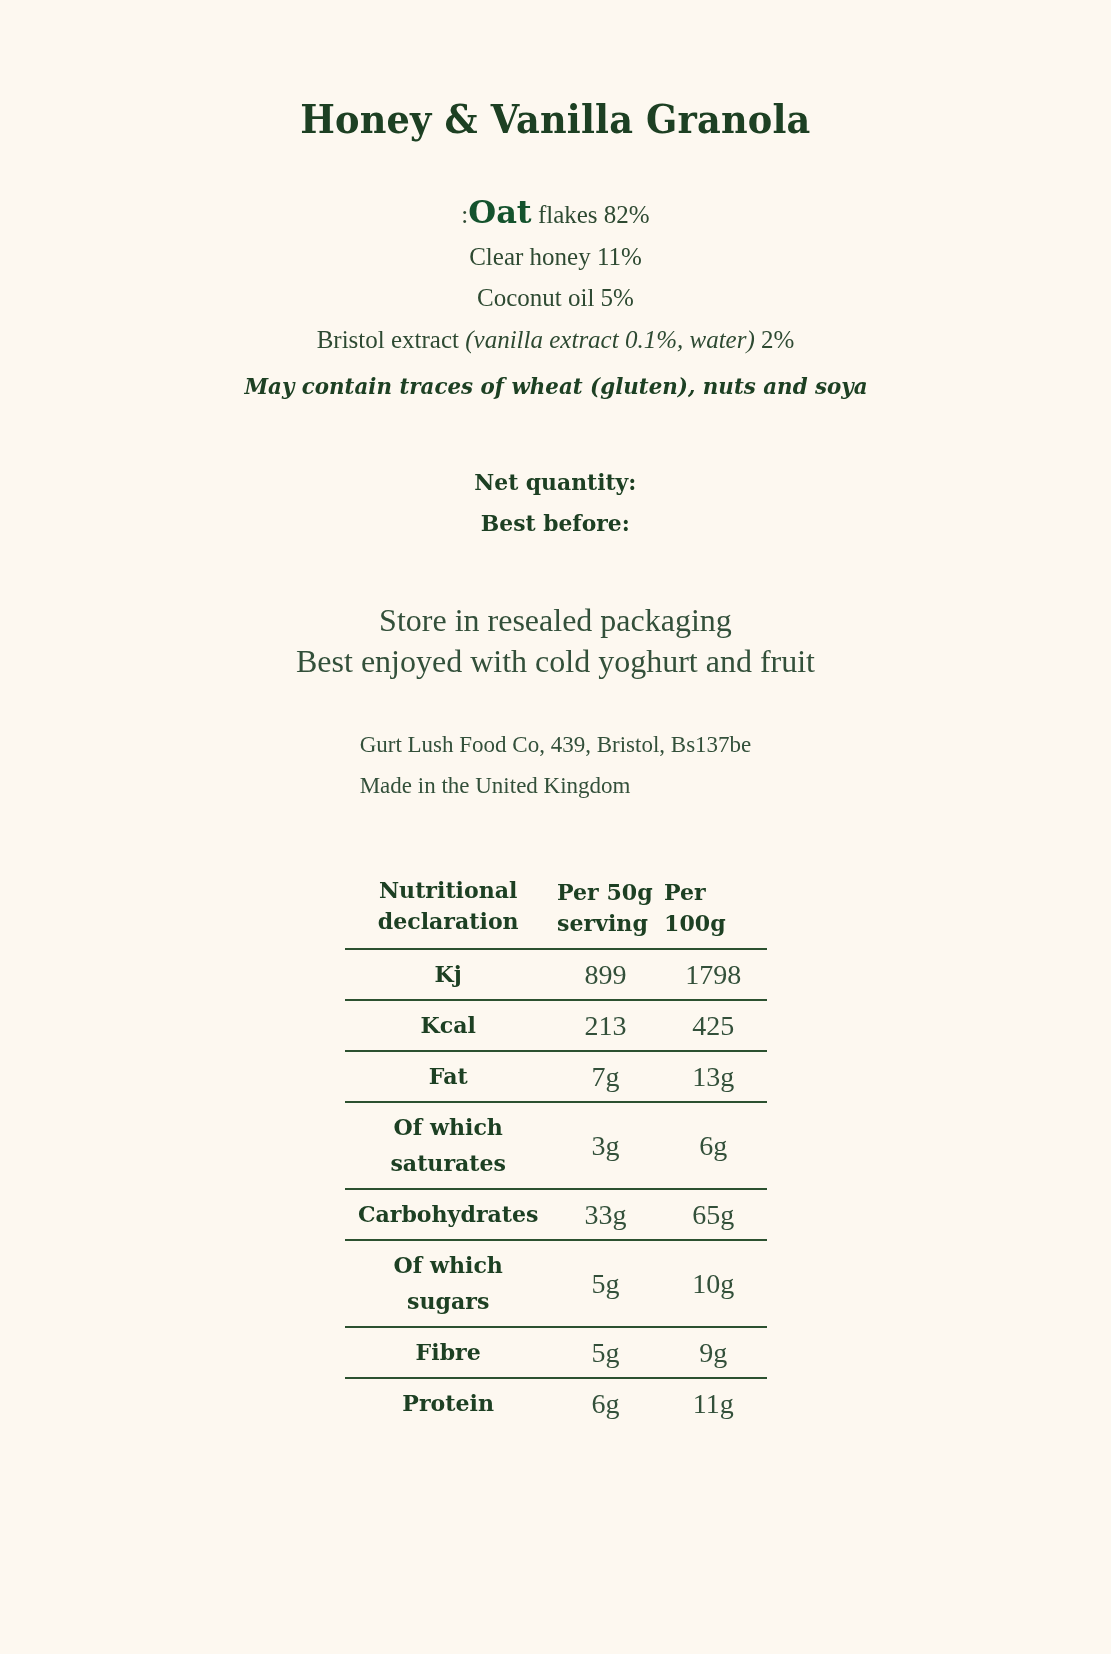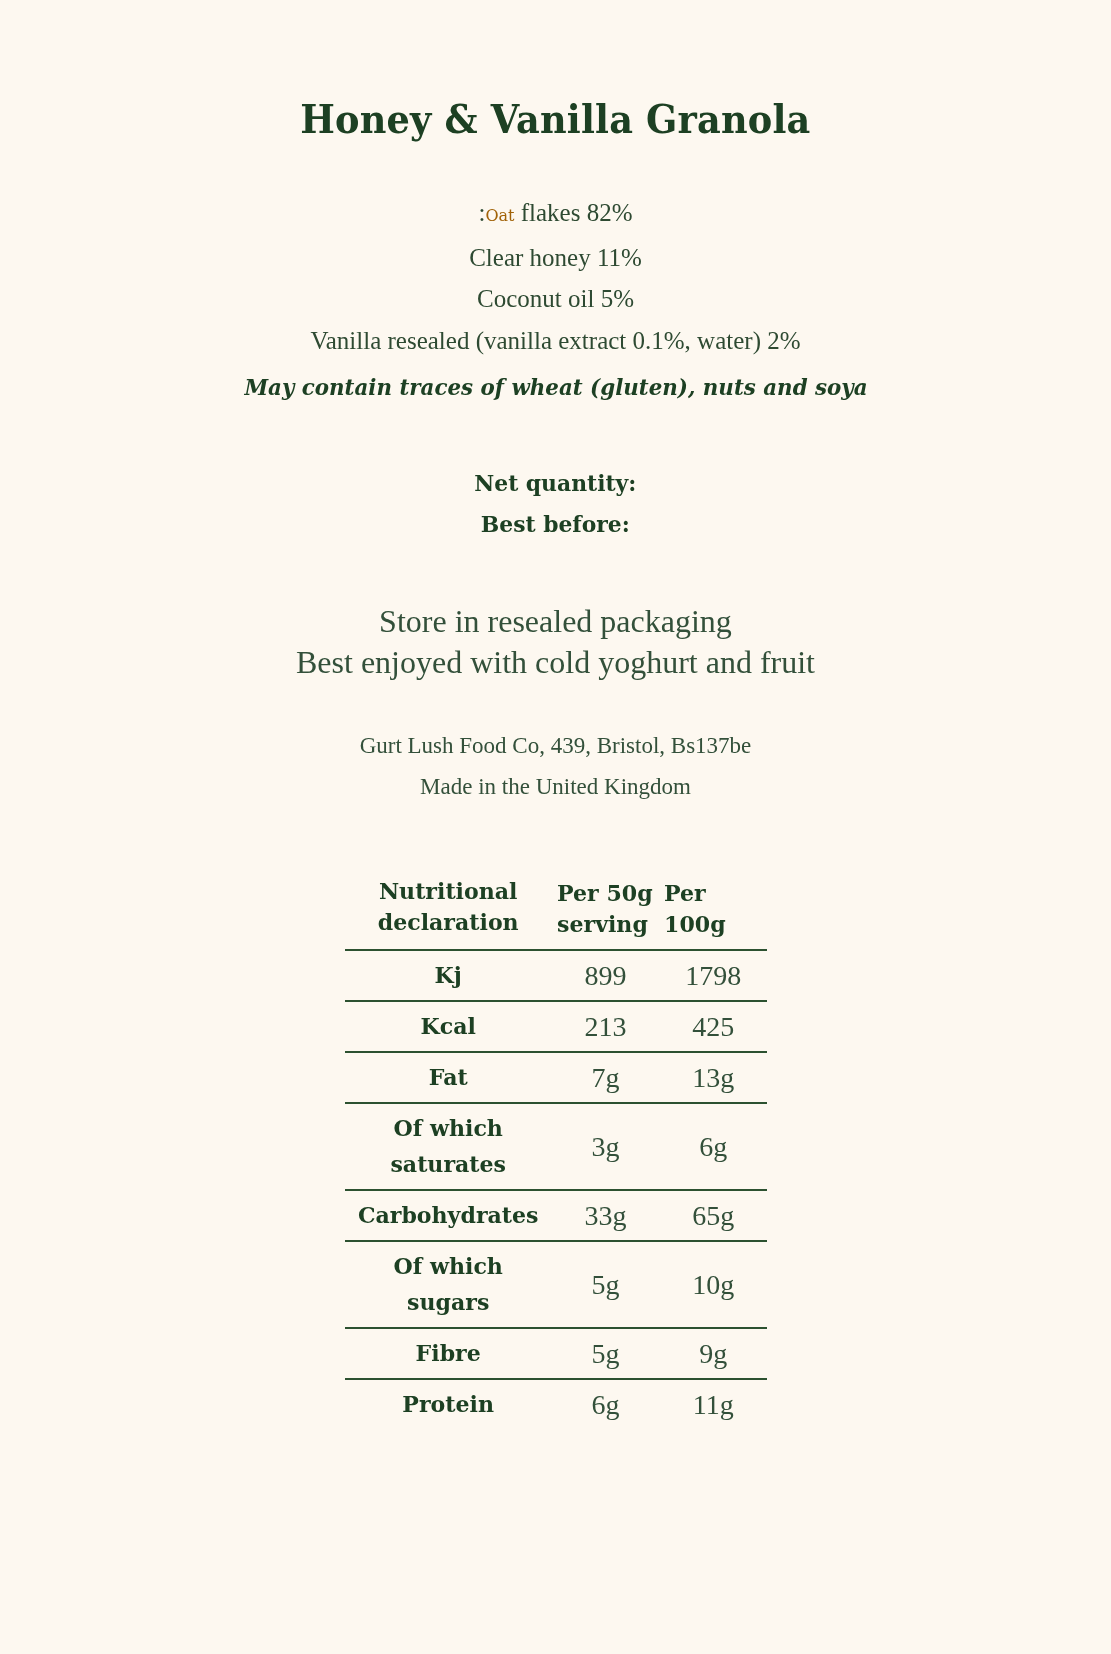--- a/index.html
+++ b/index.html
@@ -42,26 +42,27 @@
     margin-top: 50px;
     text-align: center;
     line-height: 41.5px;
     font-size: 25px;
     color: #2e4a32;
   }
   .ingredients .line {
     white-space: nowrap;
   }
   .ing-bold {
-    font-weight: normal;
-    color: #a16207;
-    font-family: "DejaVu Serif", "Liberation Serif", serif;
-    font-size: 16px;
+    font-weight: bold;
+    color: #14532d;
+    font-family: "DejaVu Serif", "Liberation Serif", serif;
+    font-size: 32px;
   }
   .ing-italic {
+    font-style: italic;
   }
   .allergen {
     margin-top: 13px;
     font-size: 22.5px;
     font-weight: bold;
     font-style: italic;
     color: #1d4023;
     font-family: "DejaVu Serif", "Liberation Serif", serif;
     text-align: center;
     transform: scaleX(0.95);
@@ -86,21 +87,21 @@
     margin-top: 57px;
     text-align: center;
     font-size: 32px;
     line-height: 41px;
     color: #33503a;
   }
 
   
   .address {
     margin-top: 42px;
-    text-align: center;
+    text-align: left;
     font-size: 23px;
     line-height: 41px;
     color: #33503a;
   }
 
   
   .nutrition {
     margin-top: 68px;
     width: 422px;
     border-collapse: collapse;
@@ -179,21 +180,21 @@
 <body>
 
 <div class="label">
 
   <div class="title">Honey &amp; Vanilla Granola</div>
 
   <div class="ingredients">
     <div class="line"><span>:</span><span class="ing-bold">Oat</span><span> flakes 82%</span></div>
     <div class="line">Clear honey 11%</div>
     <div class="line">Coconut oil  5%</div>
-    <div class="line"><span>Vanilla resealed </span><span class="ing-italic">(vanilla extract 0.1%, water)</span><span> 2%</span></div>
+    <div class="line"><span>Bristol extract </span><span class="ing-italic">(vanilla extract 0.1%, water)</span><span> 2%</span></div>
   </div>
 
   <div class="allergen">May contain traces of wheat (gluten), nuts and soya</div>
 
   <div class="quantity-block">
     <div class="q-line">Net quantity:</div>
     <div class="q-line">Best before:</div>
   </div>
 
   <div class="storage">

